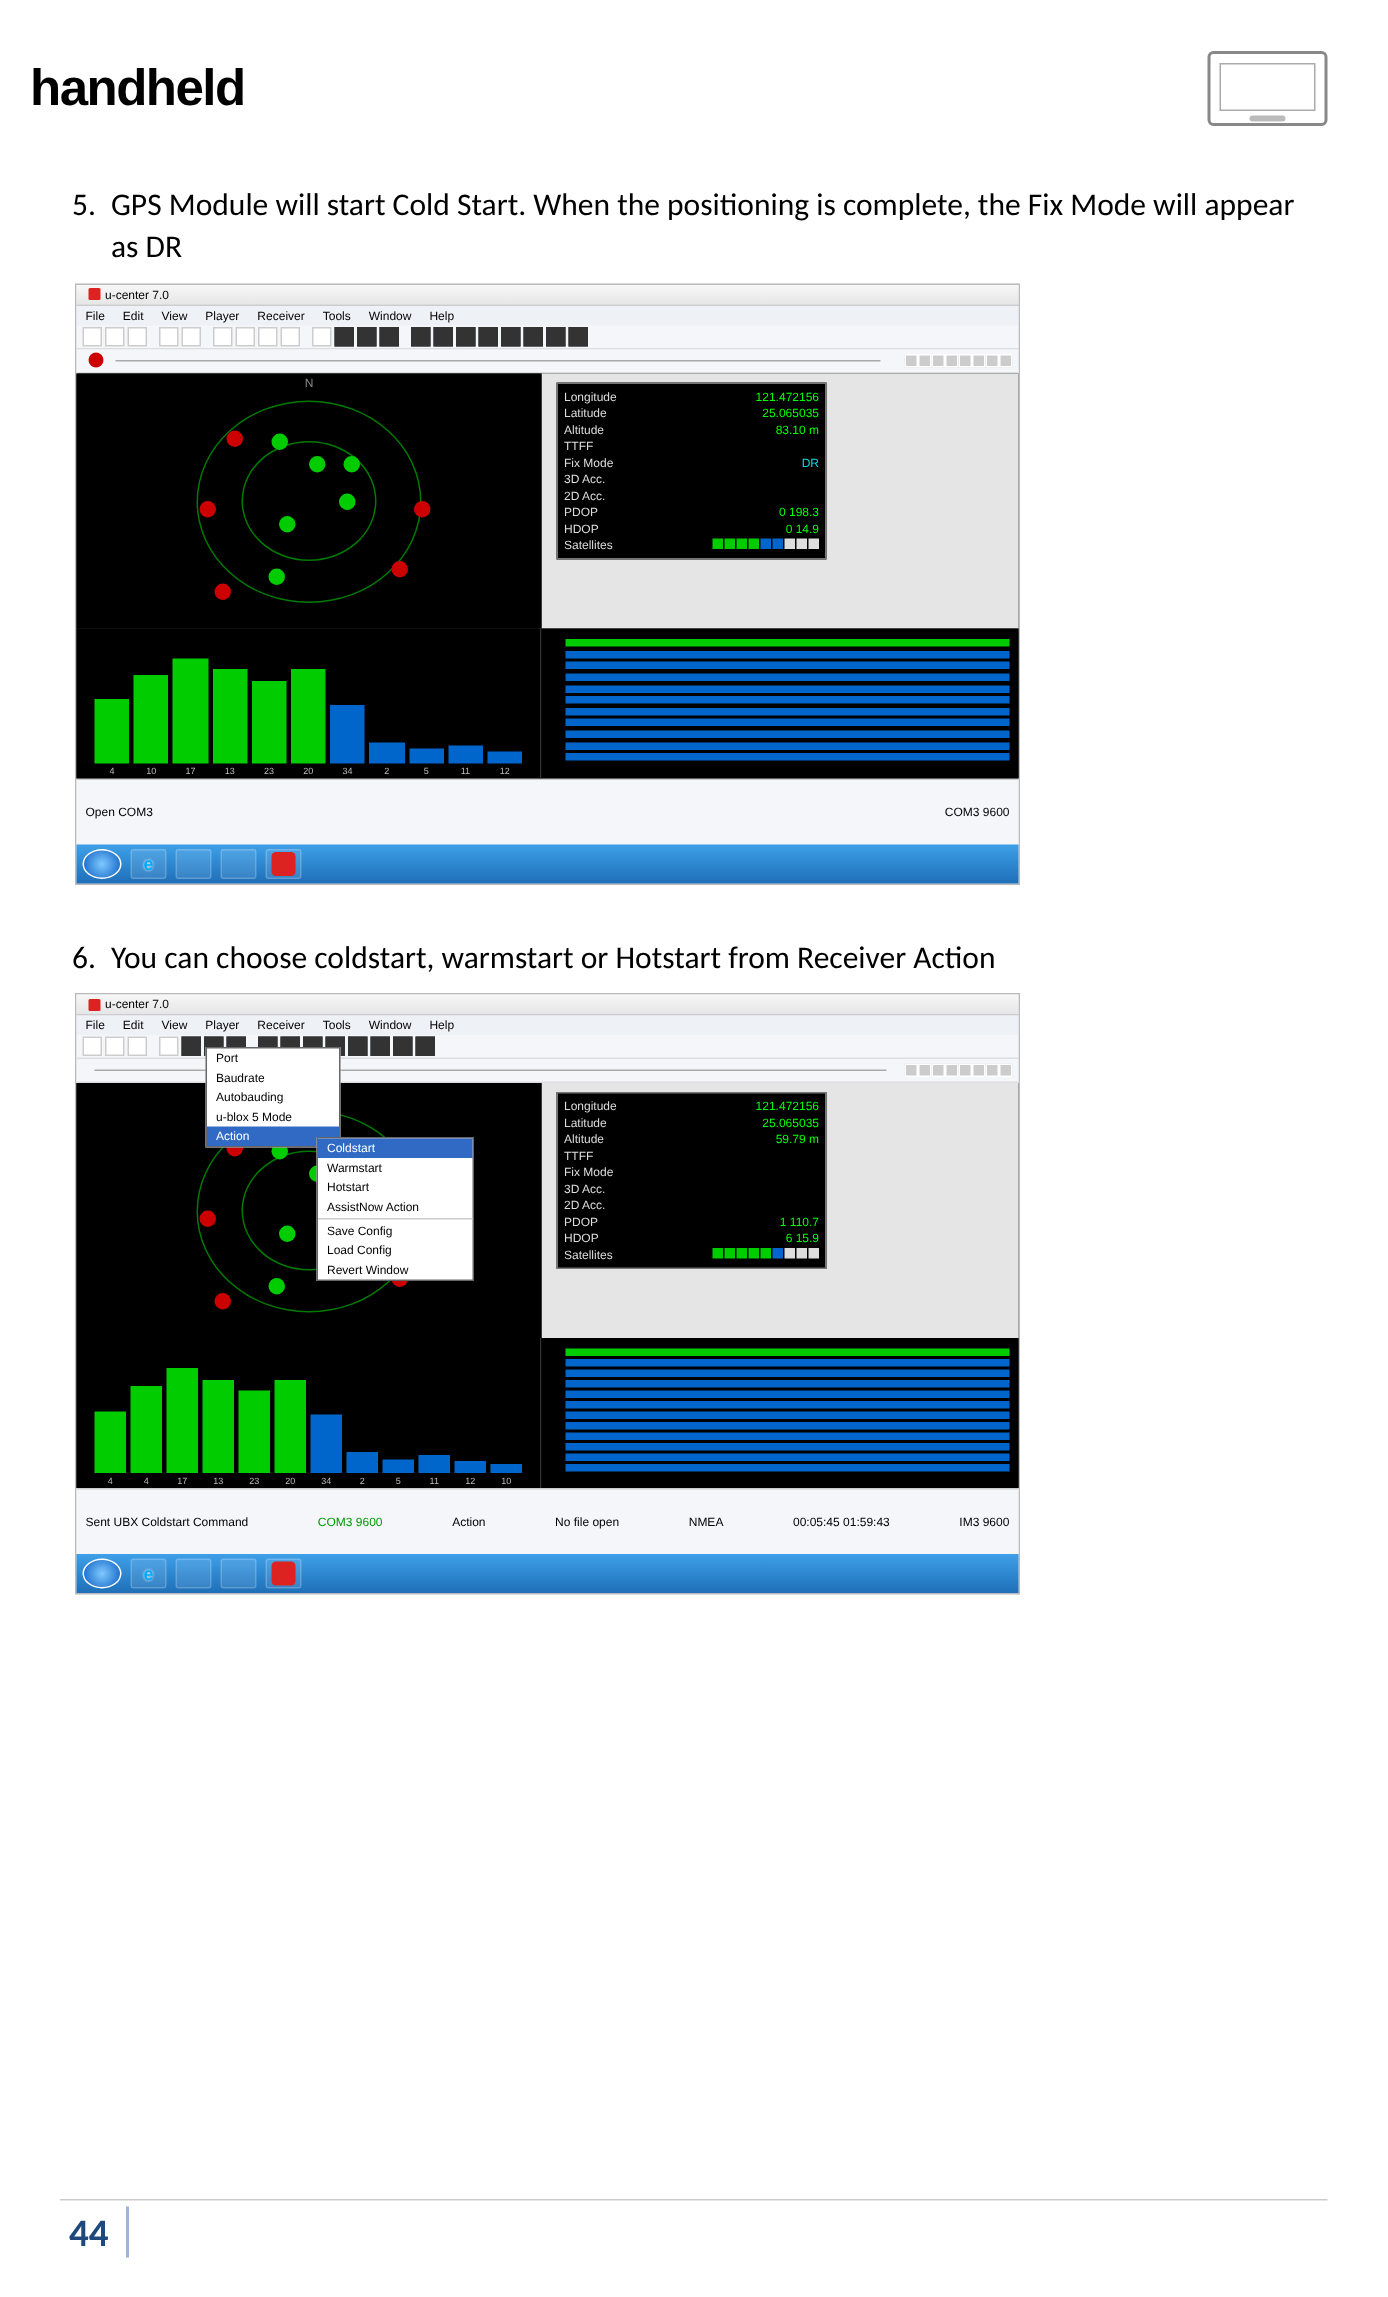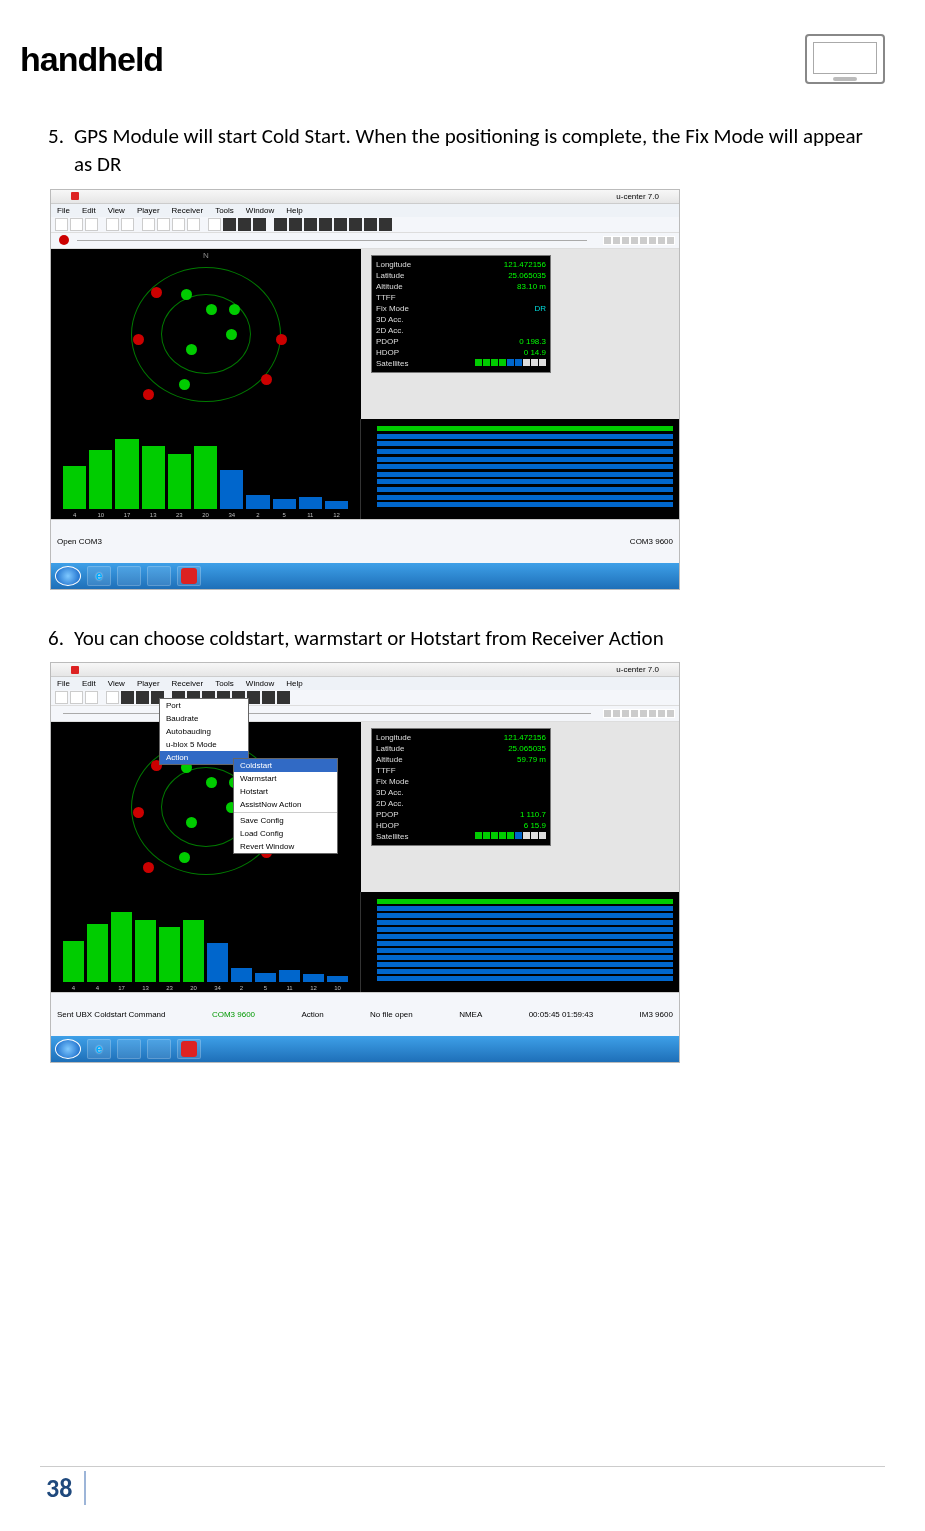--- a/index.html
+++ b/index.html
@@ -56,21 +56,21 @@
   .screenshot {
     width: 630px;
     margin-left: 10px;
     margin-bottom: 34px;
     border: 1px solid #bbb;
     background: #eaeef3;
     font-family: Tahoma, Arial, sans-serif;
     font-size: 9px;
     position: relative;
   }
-  .titlebar { display:flex; align-items:center; background: linear-gradient(#f7f7f7,#e6e6e6); height:14px; padding:0 20px; border-bottom:1px solid #ccc; font-size:8px;justify-content:space-between; }
+  .titlebar { display:flex; align-items:center; background: linear-gradient(#f7f7f7,#e6e6e6); height:14px; padding:0 8px; border-bottom:1px solid #ccc; font-size:8px; }
   .titlebar .ticon { width:8px; height:8px; background:#d22; margin-right:3px; border-radius:1px; }
   .menubar { display:flex; gap:12px; background:#eef2f7; padding:2px 6px; font-size:8px; color:#000; }
   .toolbar { display:flex; align-items:center; gap:2px; background:#f4f6fa; padding:2px 4px; border-bottom:1px solid #ddd; height:16px; }
   .toolbar .btn { width:13px; height:13px; border:1px solid #ccc; background:#fff; }
   .toolbar .btn.dark { background:#333; border-color:#333; }
   .toolbar .sep { width:4px; }
   .toolbar2 { display:flex; align-items:center; gap:2px; background:#f4f6fa; padding:2px 4px; border-bottom:1px solid #ddd; height:16px; }
   .toolbar2 .knob { width:10px; height:10px; background:#c00; border-radius:50%; }
   .toolbar2 .line { flex:1; height:1px; background:#aaa; margin:0 6px; }
   .toolbar2 .sqset { display:flex; gap:0; }
@@ -104,21 +104,21 @@
   .lines-box .ln { height:5px; background:#06c; }
   .lines-box .ln:nth-child(1){ background:#0c0; }
   .statusbar { display:flex; justify-content:space-between; background:#f4f6fa; padding:17px 6px; font-size:8px; border-top:1px solid #ccc; }
   .taskbar { display:flex; align-items:center; background:linear-gradient(#3ea0e8,#1e6fb8); height:26px; padding:0 4px; gap:6px; }
   .task-start { width:26px; height:20px; background:radial-gradient(circle,#7fc9ff,#0a5dc2); border-radius:50%; border:1px solid #fff; }
   .task-item { width:24px; height:20px; background:rgba(255,255,255,0.1); border:1px solid rgba(255,255,255,0.2); border-radius:2px; display:flex; align-items:center; justify-content:center; }
   .task-e { color:#0af; font-weight:bold; font-size:12px; text-shadow:0 0 2px #fff; }
   .task-red { width:16px; height:16px; background:#d22; border-radius:3px; }
 
   
-  .dropdown-stack { position:absolute; top:35px; left:94px; z-index:5; font-size:8px;padding-left:14px; }
+  .dropdown-stack { position:absolute; top:35px; left:72px; z-index:5; font-size:8px;padding-left:14px; }
   .dd-col1 { background:#fff; border:1px solid #666; width:90px; }
   .dd-col1 .dd-item { padding:2px 6px; }
   .dd-col1 .dd-item.sel { background:#316ac5; color:#fff; }
   .dd-col2 { position:absolute; top:60px; left:88px; background:#fff; border:1px solid #666; width:105px; }
   .dd-col2 .dd-item { padding:2px 6px; }
   .dd-col2 .dd-item.sel { background:#316ac5; color:#fff; }
   .dd-col2 .dd-hr { border-top:1px solid #ccc; margin:1px 0; }
 
   .page-footer { position:absolute; bottom:26px; left:40px; right:40px; }
   .footer-rule { border-top:1px solid #ccc; margin-bottom:4px; }
@@ -555,16 +555,16 @@
           <div class="task-red"></div>
         </div>
     </div>
   </div>
 
 </div>
 
 <div class="page-footer">
   <div class="footer-rule"></div>
   <div class="footer-row">
-    <span class="page-num">38</span>
+    <span class="page-num">44</span>
     <div class="footer-bar"></div>
   </div>
 </div>
 
 </body></html>

